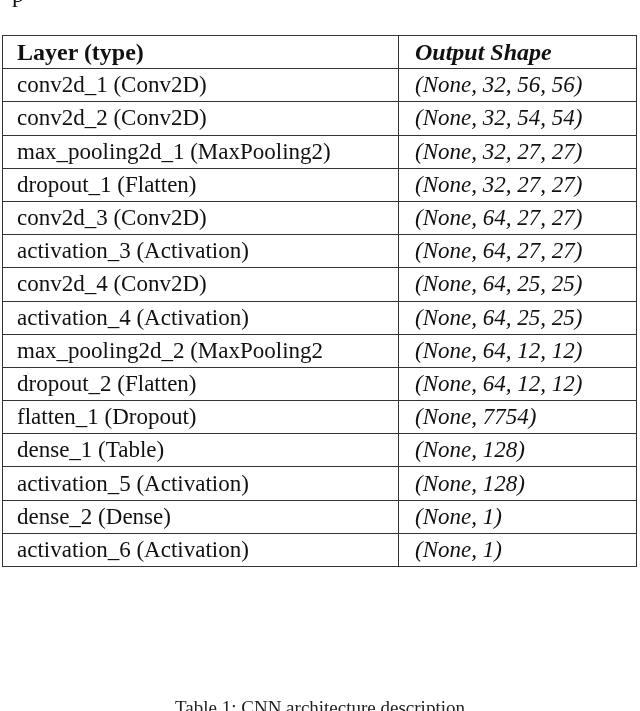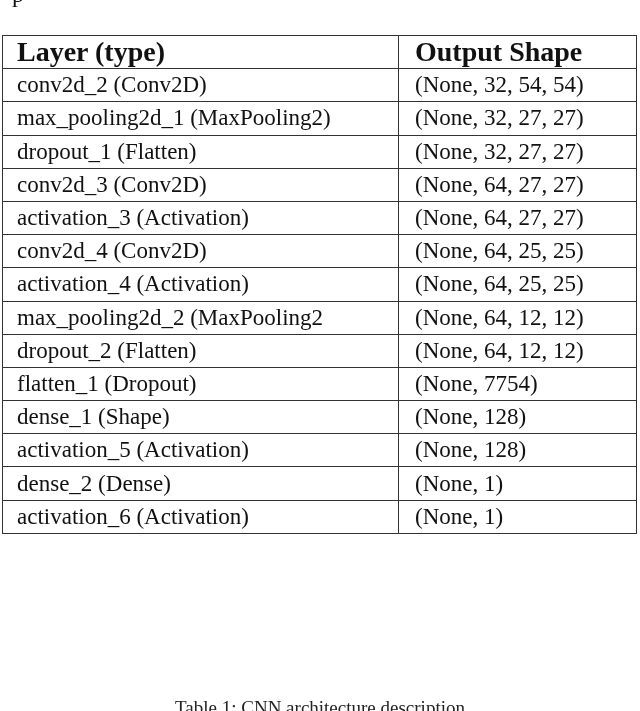--- a/index.html
+++ b/index.html
@@ -39,24 +39,25 @@
     padding: 0 0 0 14px;
     font-size: 23px;
     line-height: 26px;
     text-align: left;
     white-space: nowrap;
     overflow: hidden;
     vertical-align: middle;
   }
   table.arch th {
     font-weight: bold;
-    font-size: 28px;
+    font-size: 24px;
   }
   table.arch td.shape, table.arch th.shape {
     padding-left: 16px;
+    font-style: italic;
   }
   .caption {
     position: absolute;
     left: 0;
     width: 640px;
     top: 697px;
     text-align: center;
     font-size: 19px;
     line-height: 22px;
     color: #222;
@@ -72,20 +73,24 @@
       <col class="c1">
       <col class="c2">
     </colgroup>
   <thead>
     <tr>
       <th>Layer (type)</th>
       <th class="shape">Output Shape</th>
     </tr>
   </thead>
   <tbody>
+    <tr>
+        <td>conv2d_1 (Conv2D)</td>
+        <td class="shape">(None, 32, 56, 56)</td>
+      </tr>
     <tr>
         <td>conv2d_2 (Conv2D)</td>
         <td class="shape">(None, 32, 54, 54)</td>
       </tr>
     <tr>
         <td>max_pooling2d_1 (MaxPooling2)</td>
         <td class="shape">(None, 32, 27, 27)</td>
       </tr>
     <tr>
         <td>dropout_1 (Flatten)</td>
@@ -113,21 +118,21 @@
       </tr>
     <tr>
         <td>dropout_2 (Flatten)</td>
         <td class="shape">(None, 64, 12, 12)</td>
       </tr>
     <tr>
         <td>flatten_1 (Dropout)</td>
         <td class="shape">(None, 7754)</td>
       </tr>
     <tr>
-        <td>dense_1 (Shape)</td>
+        <td>dense_1 (Table)</td>
         <td class="shape">(None, 128)</td>
       </tr>
     <tr>
         <td>activation_5 (Activation)</td>
         <td class="shape">(None, 128)</td>
       </tr>
     <tr>
         <td>dense_2 (Dense)</td>
         <td class="shape">(None, 1)</td>
       </tr>

